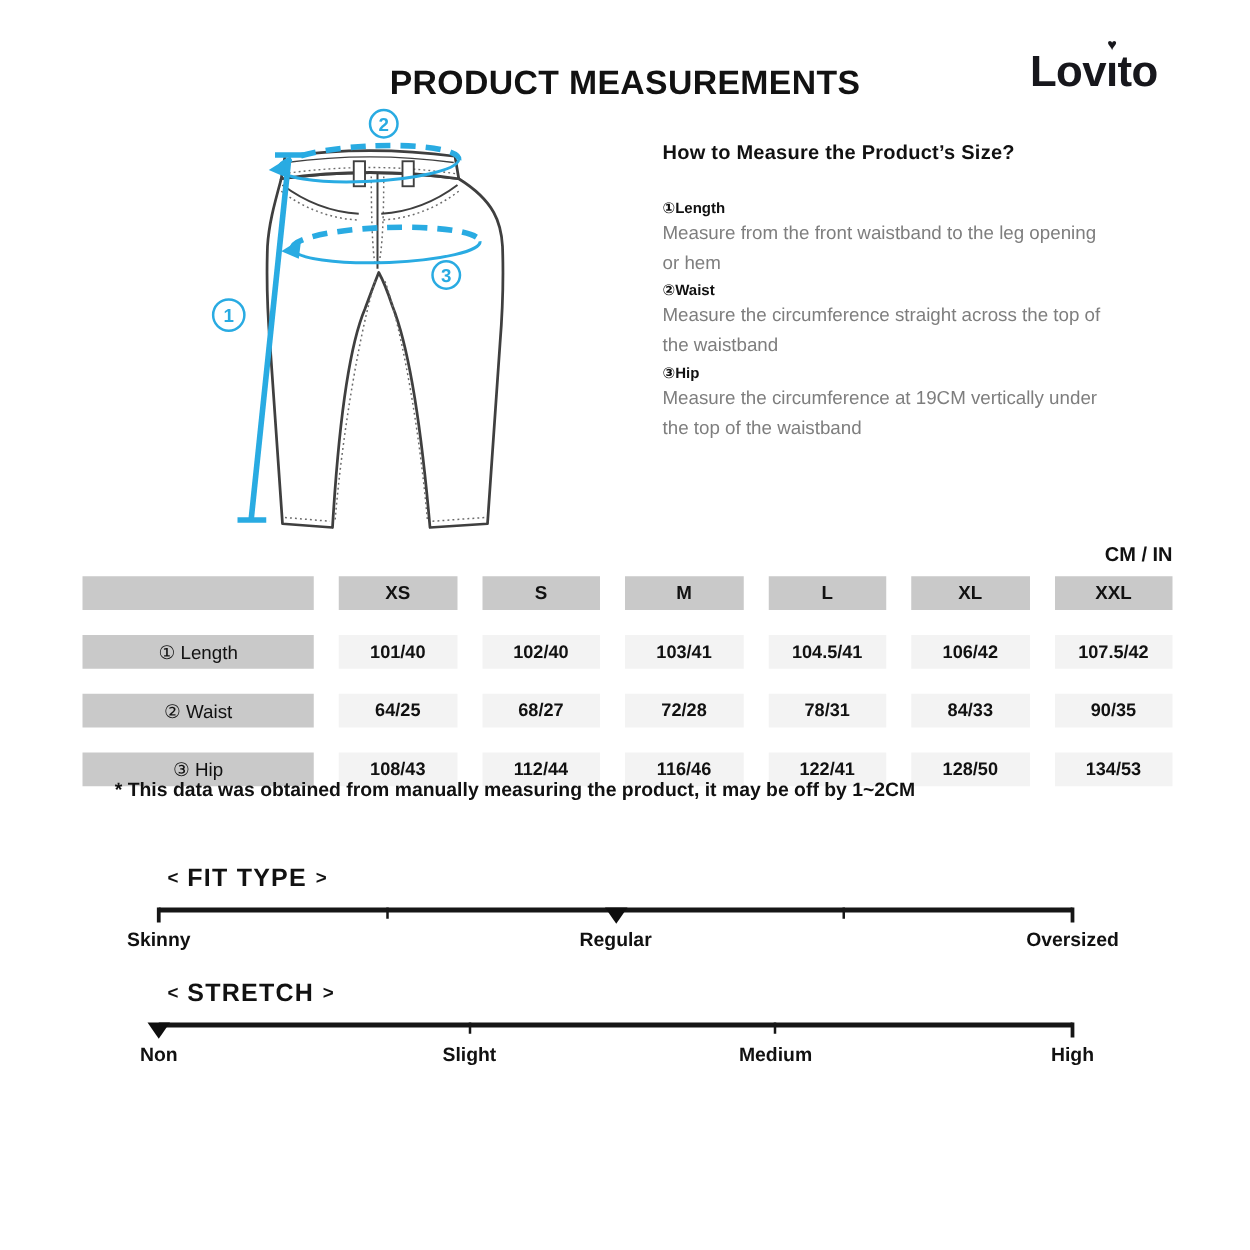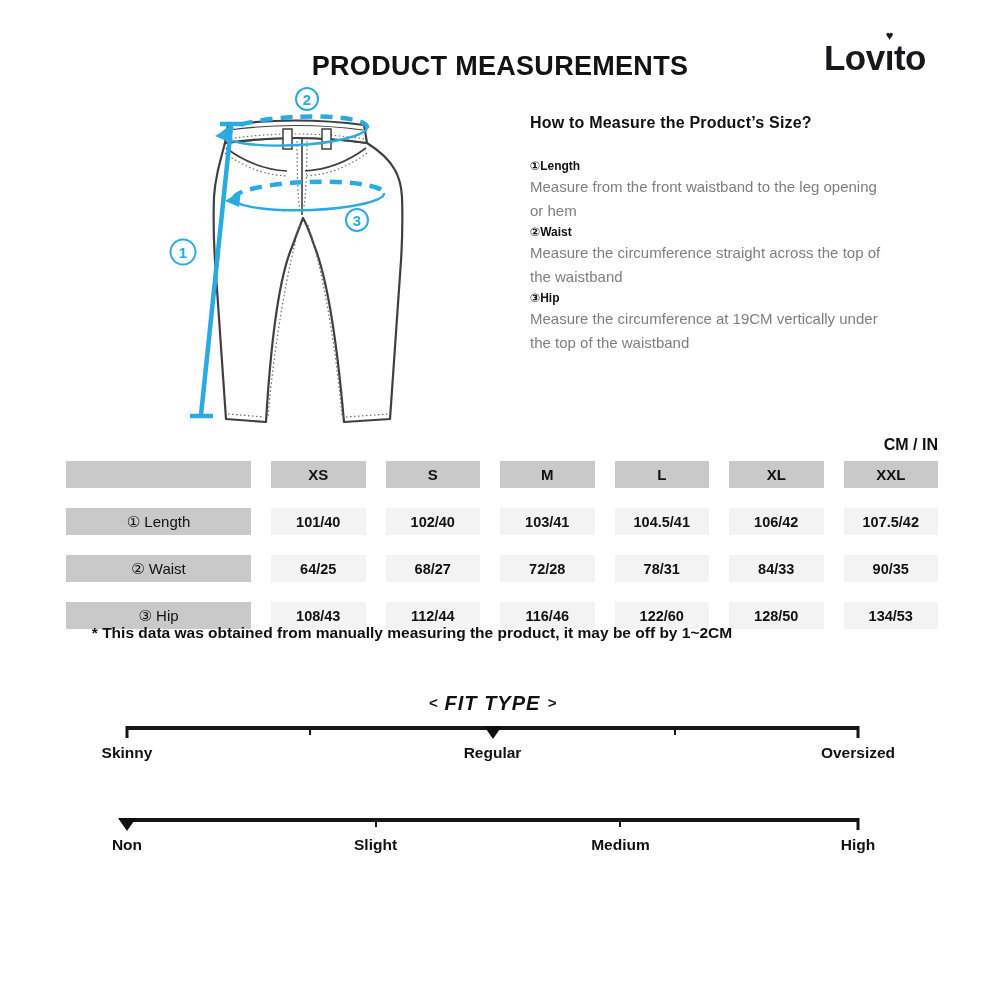--- a/index.html
+++ b/index.html
@@ -28,22 +28,22 @@
   .cell { display:flex; align-items:center; justify-content:center; font-size:15px; color:#111; }
   .cell.head { background:#c9c9c9; font-weight:bold; }
   .cell.rowlabel { background:#c9c9c9; font-weight:normal; }
   .cell.val { background:#f3f3f3; font-weight:bold; font-size:14.5px; }
 
   .footnote { position:absolute; top:624px; left:0; width:824px; text-align:center;
     font-size:15.5px; font-weight:bold; color:#111; }
 
   .scale { position:absolute; left:127px; width:731px; height:72px; }
   .scale.fit { top:692px; } .scale.stretch { top:784px; }
-  .scale-title { position:absolute; top:0; left:0; right:0; text-align:center;
-    font-size:20px; font-weight:bold; color:#121212; letter-spacing:1px;font-style:italic; }
+  .scale-title { position:absolute; top:0; left:0; right:0; text-align:left;
+    font-size:20px; font-weight:bold; color:#121212; letter-spacing:1px; }
   .scale-title .br { font-size:15px; font-weight:bold; margin:0 7px; vertical-align:2px; letter-spacing:0; }
   .scale-line { position:absolute; top:34px; left:0; right:0; height:3.5px; background:#161616; }
   .tick { position:absolute; top:0; width:2px; height:9px; background:#161616; transform:translateX(-50%); }
   .tick.end { width:3px; height:12px; }
   .marker { position:absolute; top:0; width:0; height:0; transform:translateX(-50%);
     border-left:9px solid transparent; border-right:9px solid transparent; border-top:13px solid #0e0e0e; }
   .scale-labels { position:absolute; top:52px; left:0; right:0; }
   .scale-label { position:absolute; transform:translateX(-50%); font-size:15.5px; font-weight:bold;
     color:#111; white-space:nowrap; }
 </style>
@@ -142,21 +142,21 @@
       <div class="cell val">64/25</div>
       <div class="cell val">68/27</div>
       <div class="cell val">72/28</div>
       <div class="cell val">78/31</div>
       <div class="cell val">84/33</div>
       <div class="cell val">90/35</div>
       <div class="cell rowlabel">③ Hip</div>
       <div class="cell val">108/43</div>
       <div class="cell val">112/44</div>
       <div class="cell val">116/46</div>
-      <div class="cell val">122/60</div>
+      <div class="cell val">122/41</div>
       <div class="cell val">128/50</div>
       <div class="cell val">134/53</div>
     </div>
 
   <p class="footnote">* This data was obtained from manually measuring the product, it may be off by 1~2CM</p>
 
   <section class="scale fit">
     <div class="scale-title"><span class="br">&lt;</span><span class="st">FIT TYPE</span><span class="br">&gt;</span></div>
     <div class="scale-line">
         <div class="marker" style="left: 50%;"></div>
@@ -166,20 +166,21 @@
         <div class="tick end" style="left: 100%;"></div>
       </div>
     <div class="scale-labels">
         <div class="scale-label" style="left: 0%;">Skinny</div>
         <div class="scale-label" style="left: 50%;">Regular</div>
         <div class="scale-label" style="left: 100%;">Oversized</div>
       </div>
   </section>
 
   <section class="scale stretch">
+    <div class="scale-title"><span class="br">&lt;</span><span class="st">STRETCH</span><span class="br">&gt;</span></div>
     <div class="scale-line">
         <div class="marker" style="left: 0%;"></div>
         <div class="tick" style="left: 34%;"></div>
         <div class="tick" style="left: 67.5%;"></div>
         <div class="tick end" style="left: 100%;"></div>
       </div>
     <div class="scale-labels">
         <div class="scale-label" style="left: 0%;">Non</div>
         <div class="scale-label" style="left: 34%;">Slight</div>
         <div class="scale-label" style="left: 67.5%;">Medium</div>

